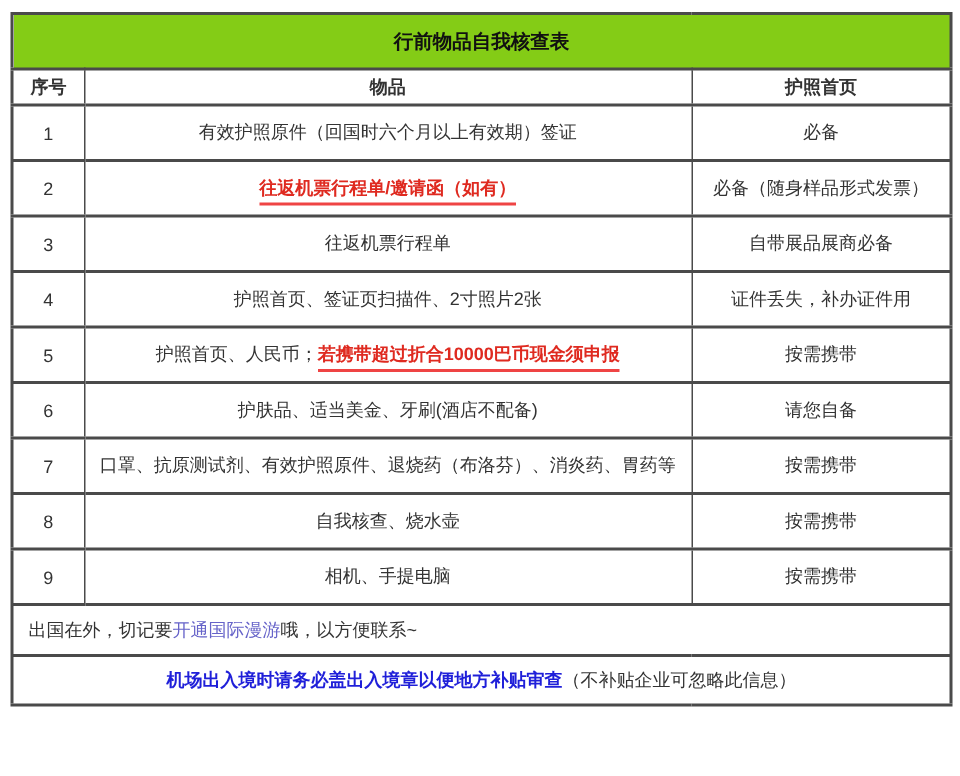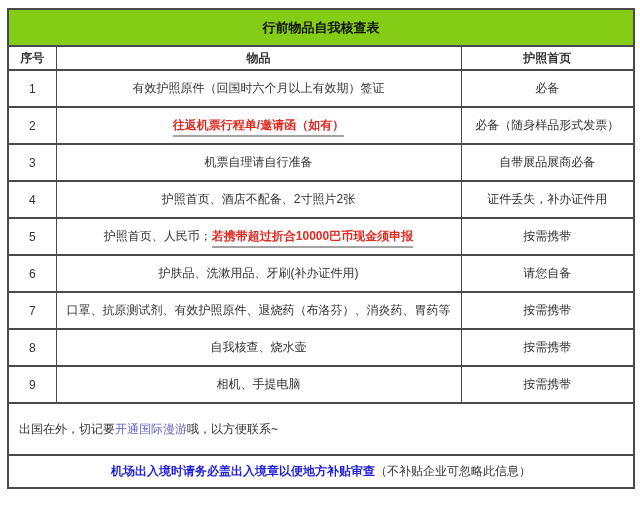--- a/index.html
+++ b/index.html
@@ -35,25 +35,25 @@
     background: #84cc16;
     font-weight: bold;
     font-size: 13px;
     color: #111111;
   }
   tr.head-row th { height: 24px; font-weight: bold; }
   tr.data-row td { height: 37px; }
 
   .red { color: #DF2A20; font-weight: bold; }
   .u {
-    border-bottom: 2px solid #a3a3a3;
+    border-bottom: 2px solid #ef4444;
     padding-bottom: 3px;
   }
   tr.note-row-1 td {
-    height: 52px;
+    height: 34px;
     text-align: left;
     padding-left: 10px;
   }
   tr.note-row-2 td { height: 33px; }
   .link-purple { color: #6663C9; }
   .notice-blue { color: #1F1FD9; font-weight: bold; text-align: right; }
 </style>
 </head>
 <body>
 
@@ -82,39 +82,39 @@
   </tr>
 
   <tr class="data-row">
     <td>2</td>
     <td><span class="red u">往返机票行程单/邀请函（如有）</span></td>
     <td>必备（随身样品形式发票）</td>
   </tr>
 
   <tr class="data-row">
     <td>3</td>
-    <td>机票自理请自行准备</td>
+    <td>往返机票行程单</td>
     <td>自带展品展商必备</td>
   </tr>
 
   <tr class="data-row">
     <td>4</td>
-    <td>护照首页、酒店不配备、2寸照片2张</td>
+    <td>护照首页、签证页扫描件、2寸照片2张</td>
     <td class="red">证件丢失，补办证件用</td>
   </tr>
 
   <tr class="data-row">
     <td>5</td>
     <td><span>护照首页、人民币；</span><span class="red u">若携带超过折合10000巴币现金须申报</span></td>
     <td class="red">按需携带</td>
   </tr>
 
   <tr class="data-row">
     <td>6</td>
-    <td>护肤品、洗漱用品、牙刷(补办证件用)</td>
+    <td>护肤品、适当美金、牙刷(酒店不配备)</td>
     <td>请您自备</td>
   </tr>
 
   <tr class="data-row">
     <td>7</td>
     <td>口罩、抗原测试剂、有效护照原件、退烧药（布洛芬）、消炎药、胃药等</td>
     <td class="red">按需携带</td>
   </tr>
 
   <tr class="data-row">

